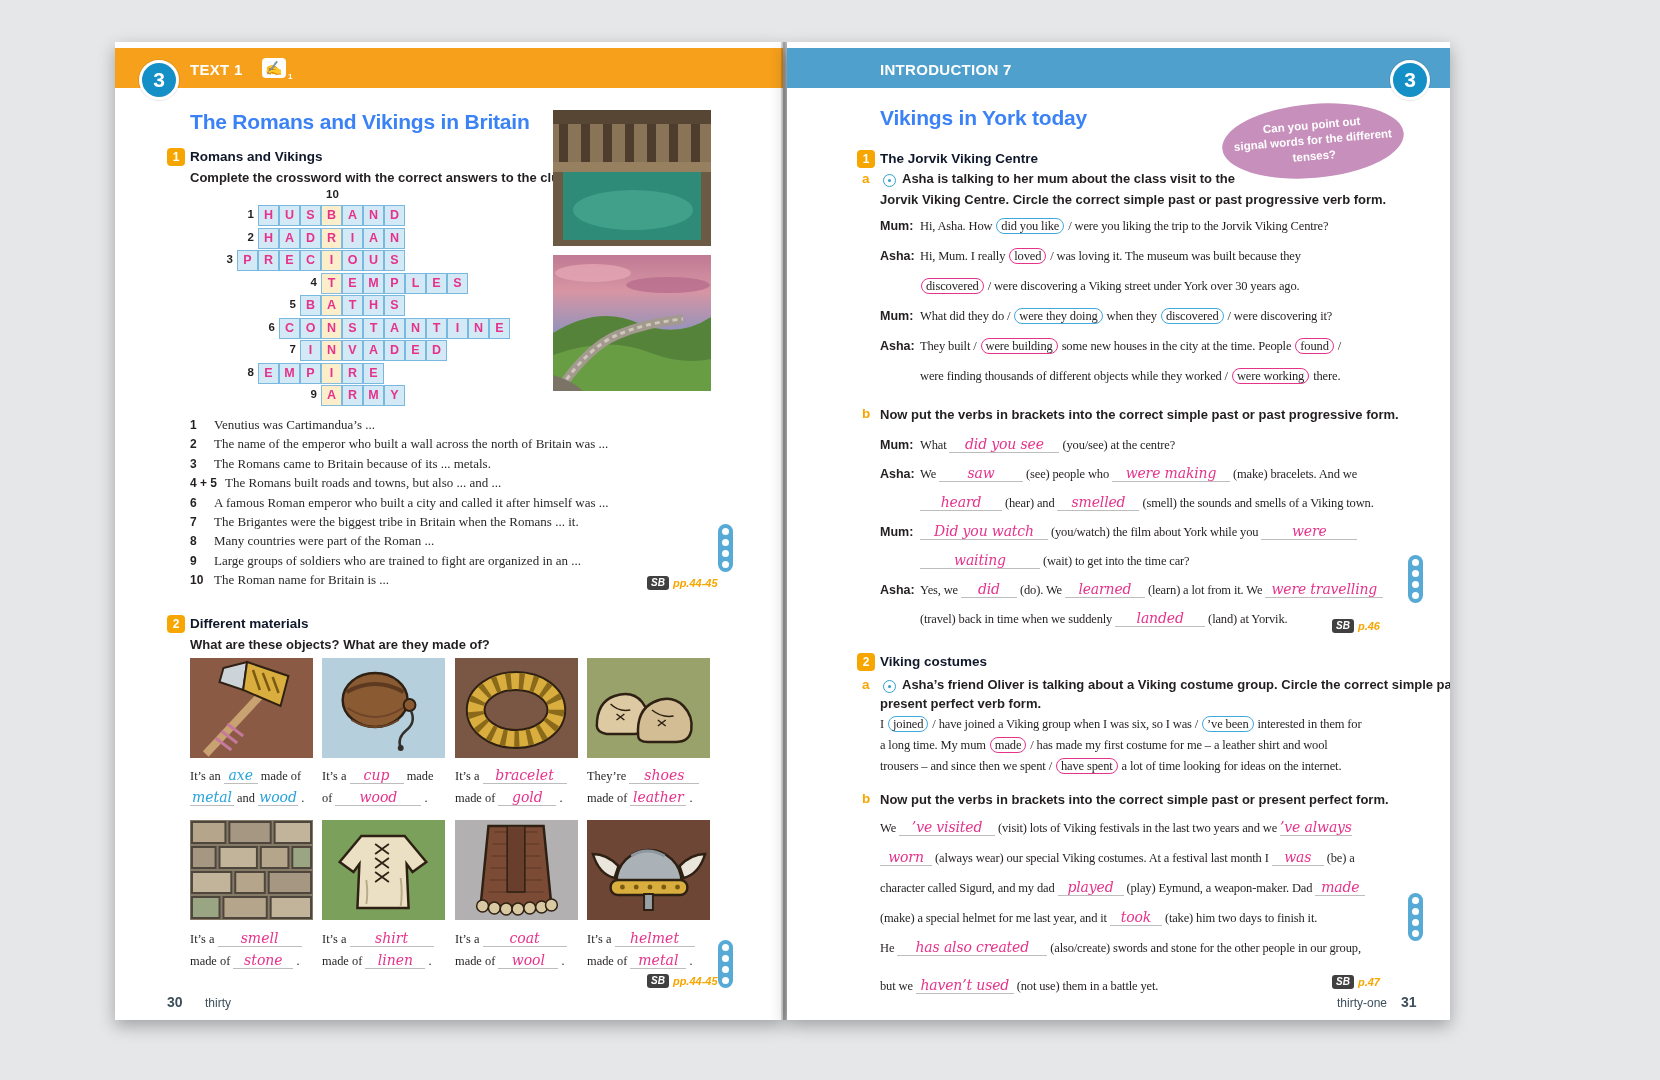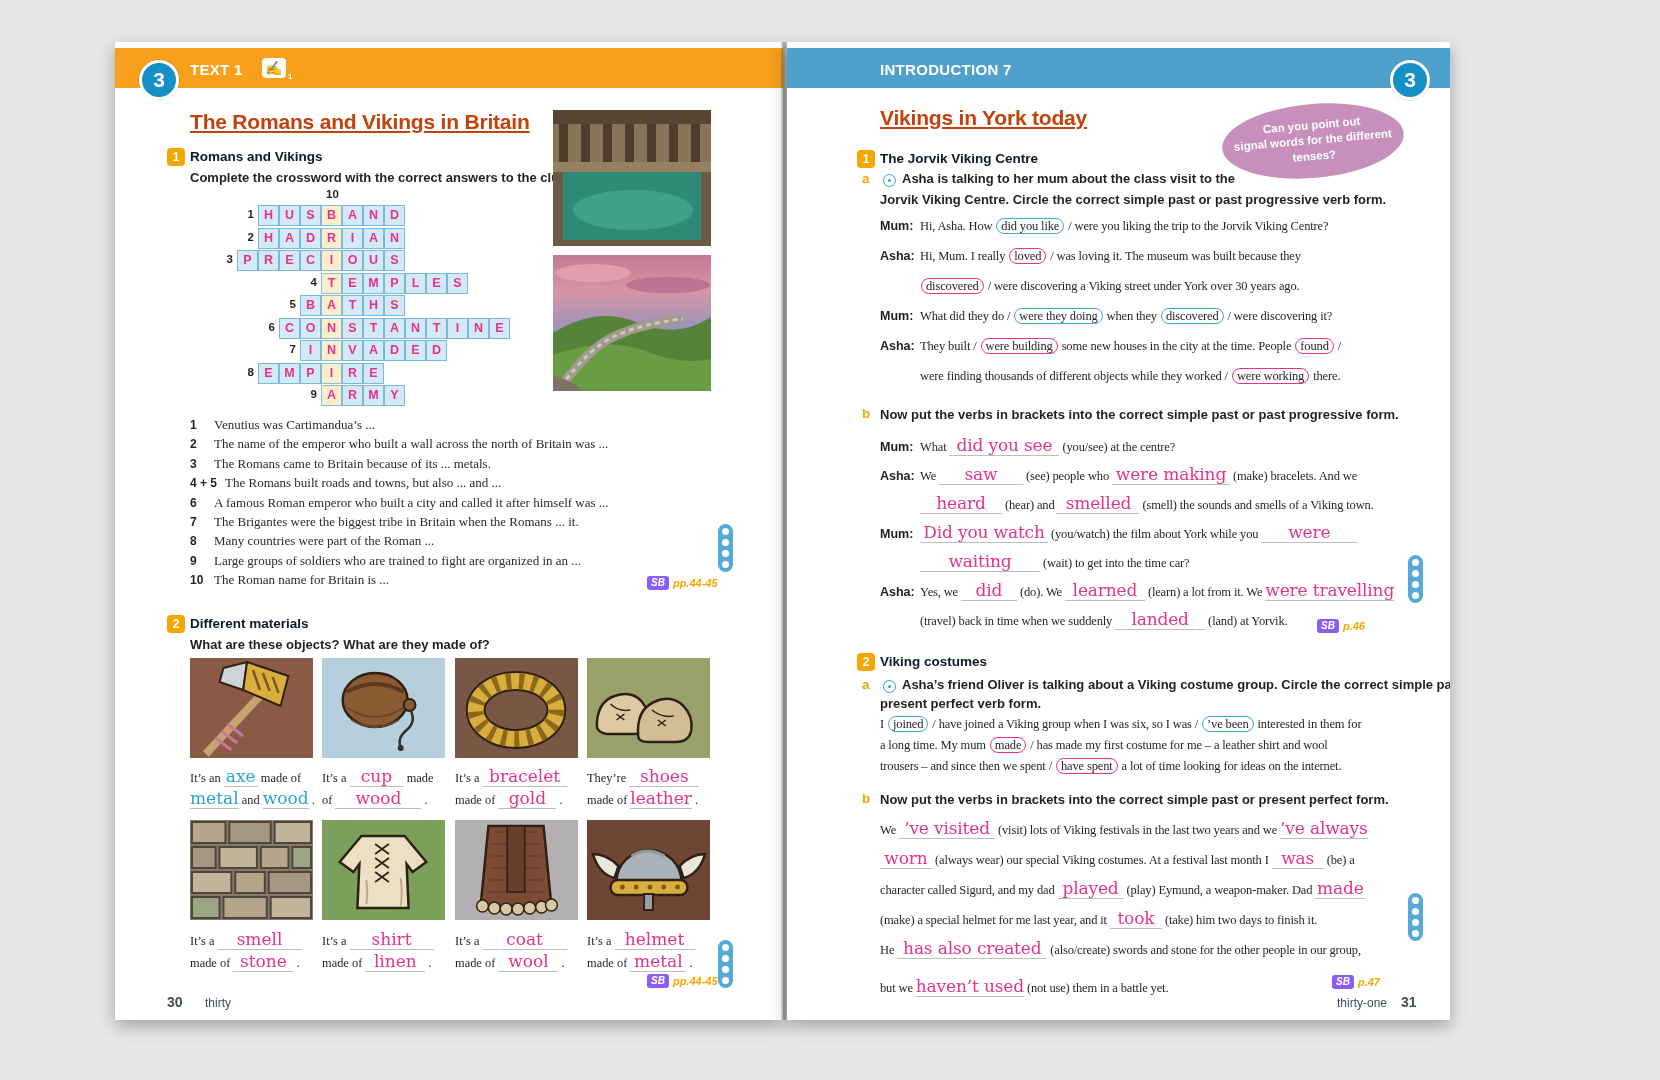--- a/index.html
+++ b/index.html
@@ -11,21 +11,21 @@
   #spine{position:absolute;left:781px;top:42px;width:6px;height:978px;background:linear-gradient(to right,rgba(0,0,0,.12),rgba(0,0,0,.28),rgba(0,0,0,.12));}
   .bar{position:absolute;left:0;right:0;top:6px;height:40px;}
   .bar-orange{background:#F6A01B;}
   .bar-blue{background:#4FA0CC;}
   .unit-circle{position:absolute;width:34px;height:34px;border-radius:50%;background:#1590C6;border:3px solid #fff;color:#fff;
     font:bold 21px/34px "Liberation Sans",sans-serif;text-align:center;box-shadow:0 0 0 1px rgba(0,0,0,.08);}
   .tab-label{position:absolute;color:#fff;font-weight:bold;font-size:15px;letter-spacing:.3px;}
   .hand-icon{position:absolute;width:24px;height:20px;background:#fff;border-radius:4px;text-align:center;
     font-size:14px;line-height:20px;color:#2f86b8;}
   .hand-sub{position:absolute;color:#fff;font-size:8px;font-weight:bold;}
-  .page-title{position:absolute;color:#c2410c;font-weight:bold;font-size:21px;letter-spacing:-.2px;text-decoration:underline;}
+  .page-title{position:absolute;color:#3b82f6;font-weight:bold;font-size:21px;letter-spacing:-.2px;}
   .ex-num{position:absolute;width:18px;height:18px;background:#F7A600;border-radius:4px;color:#fff;
     font:bold 12px/18px "Liberation Sans",sans-serif;text-align:center;}
   .ex-head{position:absolute;font-weight:bold;font-size:13.5px;color:#0f172a;}
   .bold-line{position:absolute;font-weight:bold;font-size:13px;color:#231f20;white-space:nowrap;}
   .ab-label{position:absolute;color:#F7A600;font-weight:bold;font-size:13.5px;}
   .audio-icon{position:absolute;width:11px;height:11px;border:1.6px solid #2F9FD0;border-radius:50%;}
   .audio-icon::after{content:'';position:absolute;left:50%;top:50%;width:3px;height:3px;margin:-1.5px 0 0 -1.5px;background:#2F9FD0;border-radius:50%;}
   
   #cw{position:absolute;left:122px;top:163px;width:280px;height:210px;}
   .cw-cell{position:absolute;width:21px;height:21px;box-sizing:border-box;border:1px solid #79B9DF;background:#D3E9F6;
@@ -39,33 +39,33 @@
   .clue-num{display:inline-block;min-width:16px;margin-right:8px;font-family:"Liberation Sans",sans-serif;font-weight:bold;font-size:12px;color:#231f20;}
   
   .tile{position:absolute;width:123px;height:100px;overflow:hidden;}
   .tile svg{display:block;width:100%;height:100%;}
   .photo{position:absolute;width:158px;height:136px;overflow:hidden;}
   .photo svg{display:block;width:100%;height:100%;}
   .caption{position:absolute;width:135px;font-family:"Liberation Serif",serif;font-size:12.4px;color:#231f20;white-space:nowrap;}
   .cap-line{height:22px;}
   
   .blank{display:inline-block;border-bottom:1.2px solid #bdbdbd;text-align:center;min-width:40px;line-height:1.05;}
-  .hw{font-family:"DejaVu Serif",serif;font-size:17px;color:#E5338C;}
+  .hw{font-family:"DejaVu Serif",serif;font-style:italic;font-size:14px;color:#E5338C;}
   .hw-blue{color:#29A3DC;}
   
   .circled{display:inline-block;border:1.6px solid;border-radius:10px;padding:0 4px;margin:0 1px;line-height:1.15;}
   .c-blue{border-color:#3FA9DC;}
   .c-pink{border-color:#E5338C;}
   
   .dlg{position:absolute;white-space:nowrap;font-family:"Liberation Serif",serif;font-size:12.5px;letter-spacing:-.15px;color:#231f20;}
   .dlg-line{position:relative;}
   .sp-label{display:inline-block;width:40px;font-family:"Liberation Sans",sans-serif;font-weight:bold;font-size:12.5px;letter-spacing:0;}
   
   .sb-ref{position:absolute;white-space:nowrap;}
-  .sb-badge{display:inline-block;background:#8b5cf6;color:#fff;font:italic bold 10px/14px "Liberation Sans",sans-serif;
+  .sb-badge{display:inline-block;background:#404040;color:#fff;font:italic bold 10px/14px "Liberation Sans",sans-serif;
     padding:0 4px;border-radius:3px;vertical-align:1px;}
   .sb-pages{color:#F7A600;font:italic bold 11px "Liberation Sans",sans-serif;margin-left:4px;}
   
   .dots{position:absolute;width:15px;height:48px;background:#57AAD6;border-radius:8px;display:flex;flex-direction:column;
     align-items:center;justify-content:space-evenly;}
   .dots i{width:7px;height:7px;background:#fff;border-radius:50%;}
   
   .bubble{position:absolute;background:#C78FBB;border-radius:50%;color:#fff;font-weight:bold;font-size:11.5px;line-height:1.35;
     text-align:center;display:flex;flex-direction:column;align-items:center;justify-content:center;transform:rotate(-5deg);}
   
@@ -420,21 +420,21 @@
     <div class="dlg" style="left:93px;top:395px;">
         <div class="dlg-line" style="height: 29px;"><span class="sp-label">Mum:</span><span>What </span><span class="blank" style="min-width: 110px;"><span class="hw">did you see</span></span><span> (you/see) at the centre?</span></div>
         <div class="dlg-line" style="height: 29px;"><span class="sp-label">Asha:</span><span>We </span><span class="blank" style="min-width: 84px;"><span class="hw">saw</span></span><span> (see) people who </span><span class="blank" style="min-width: 118px;"><span class="hw">were making</span></span><span> (make) bracelets. And we</span></div>
         <div class="dlg-line" style="height: 29px;"><span class="sp-label"></span><span class="blank" style="min-width: 82px;"><span class="hw">heard</span></span><span> (hear) and </span><span class="blank" style="min-width: 82px;"><span class="hw">smelled</span></span><span> (smell) the sounds and smells of a Viking town.</span></div>
         <div class="dlg-line" style="height: 29px;"><span class="sp-label">Mum:</span><span class="blank" style="min-width: 128px;"><span class="hw">Did you watch</span></span><span> (you/watch) the film about York while you </span><span class="blank" style="min-width: 96px;"><span class="hw">were</span></span></div>
         <div class="dlg-line" style="height: 29px;"><span class="sp-label"></span><span class="blank" style="min-width: 120px;"><span class="hw">waiting</span></span><span> (wait) to get into the time car?</span></div>
         <div class="dlg-line" style="height: 29px;"><span class="sp-label">Asha:</span><span>Yes, we </span><span class="blank" style="min-width: 56px;"><span class="hw">did</span></span><span> (do). We </span><span class="blank" style="min-width: 80px;"><span class="hw">learned</span></span><span> (learn) a lot from it. We </span><span class="blank" style="min-width: 118px;"><span class="hw">were travelling</span></span></div>
         <div class="dlg-line" style="height: 29px;"><span class="sp-label"></span><span>(travel) back in time when we suddenly </span><span class="blank" style="min-width: 90px;"><span class="hw">landed</span></span><span> (land) at Yorvik.</span></div>
       </div>
 
-    <div class="sb-ref" style="left:530px;top:574px;">
+    <div class="sb-ref" style="left:545px;top:574px;">
       <span class="sb-badge">SB</span><span class="sb-pages">p.46</span>
     </div>
     <div class="dots" style="left:621px;top:513px;">
         <i></i>
         <i></i>
         <i></i>
         <i></i>
       </div>
 
     <div class="ex-num" style="left:70px;top:611px;">2</div>

